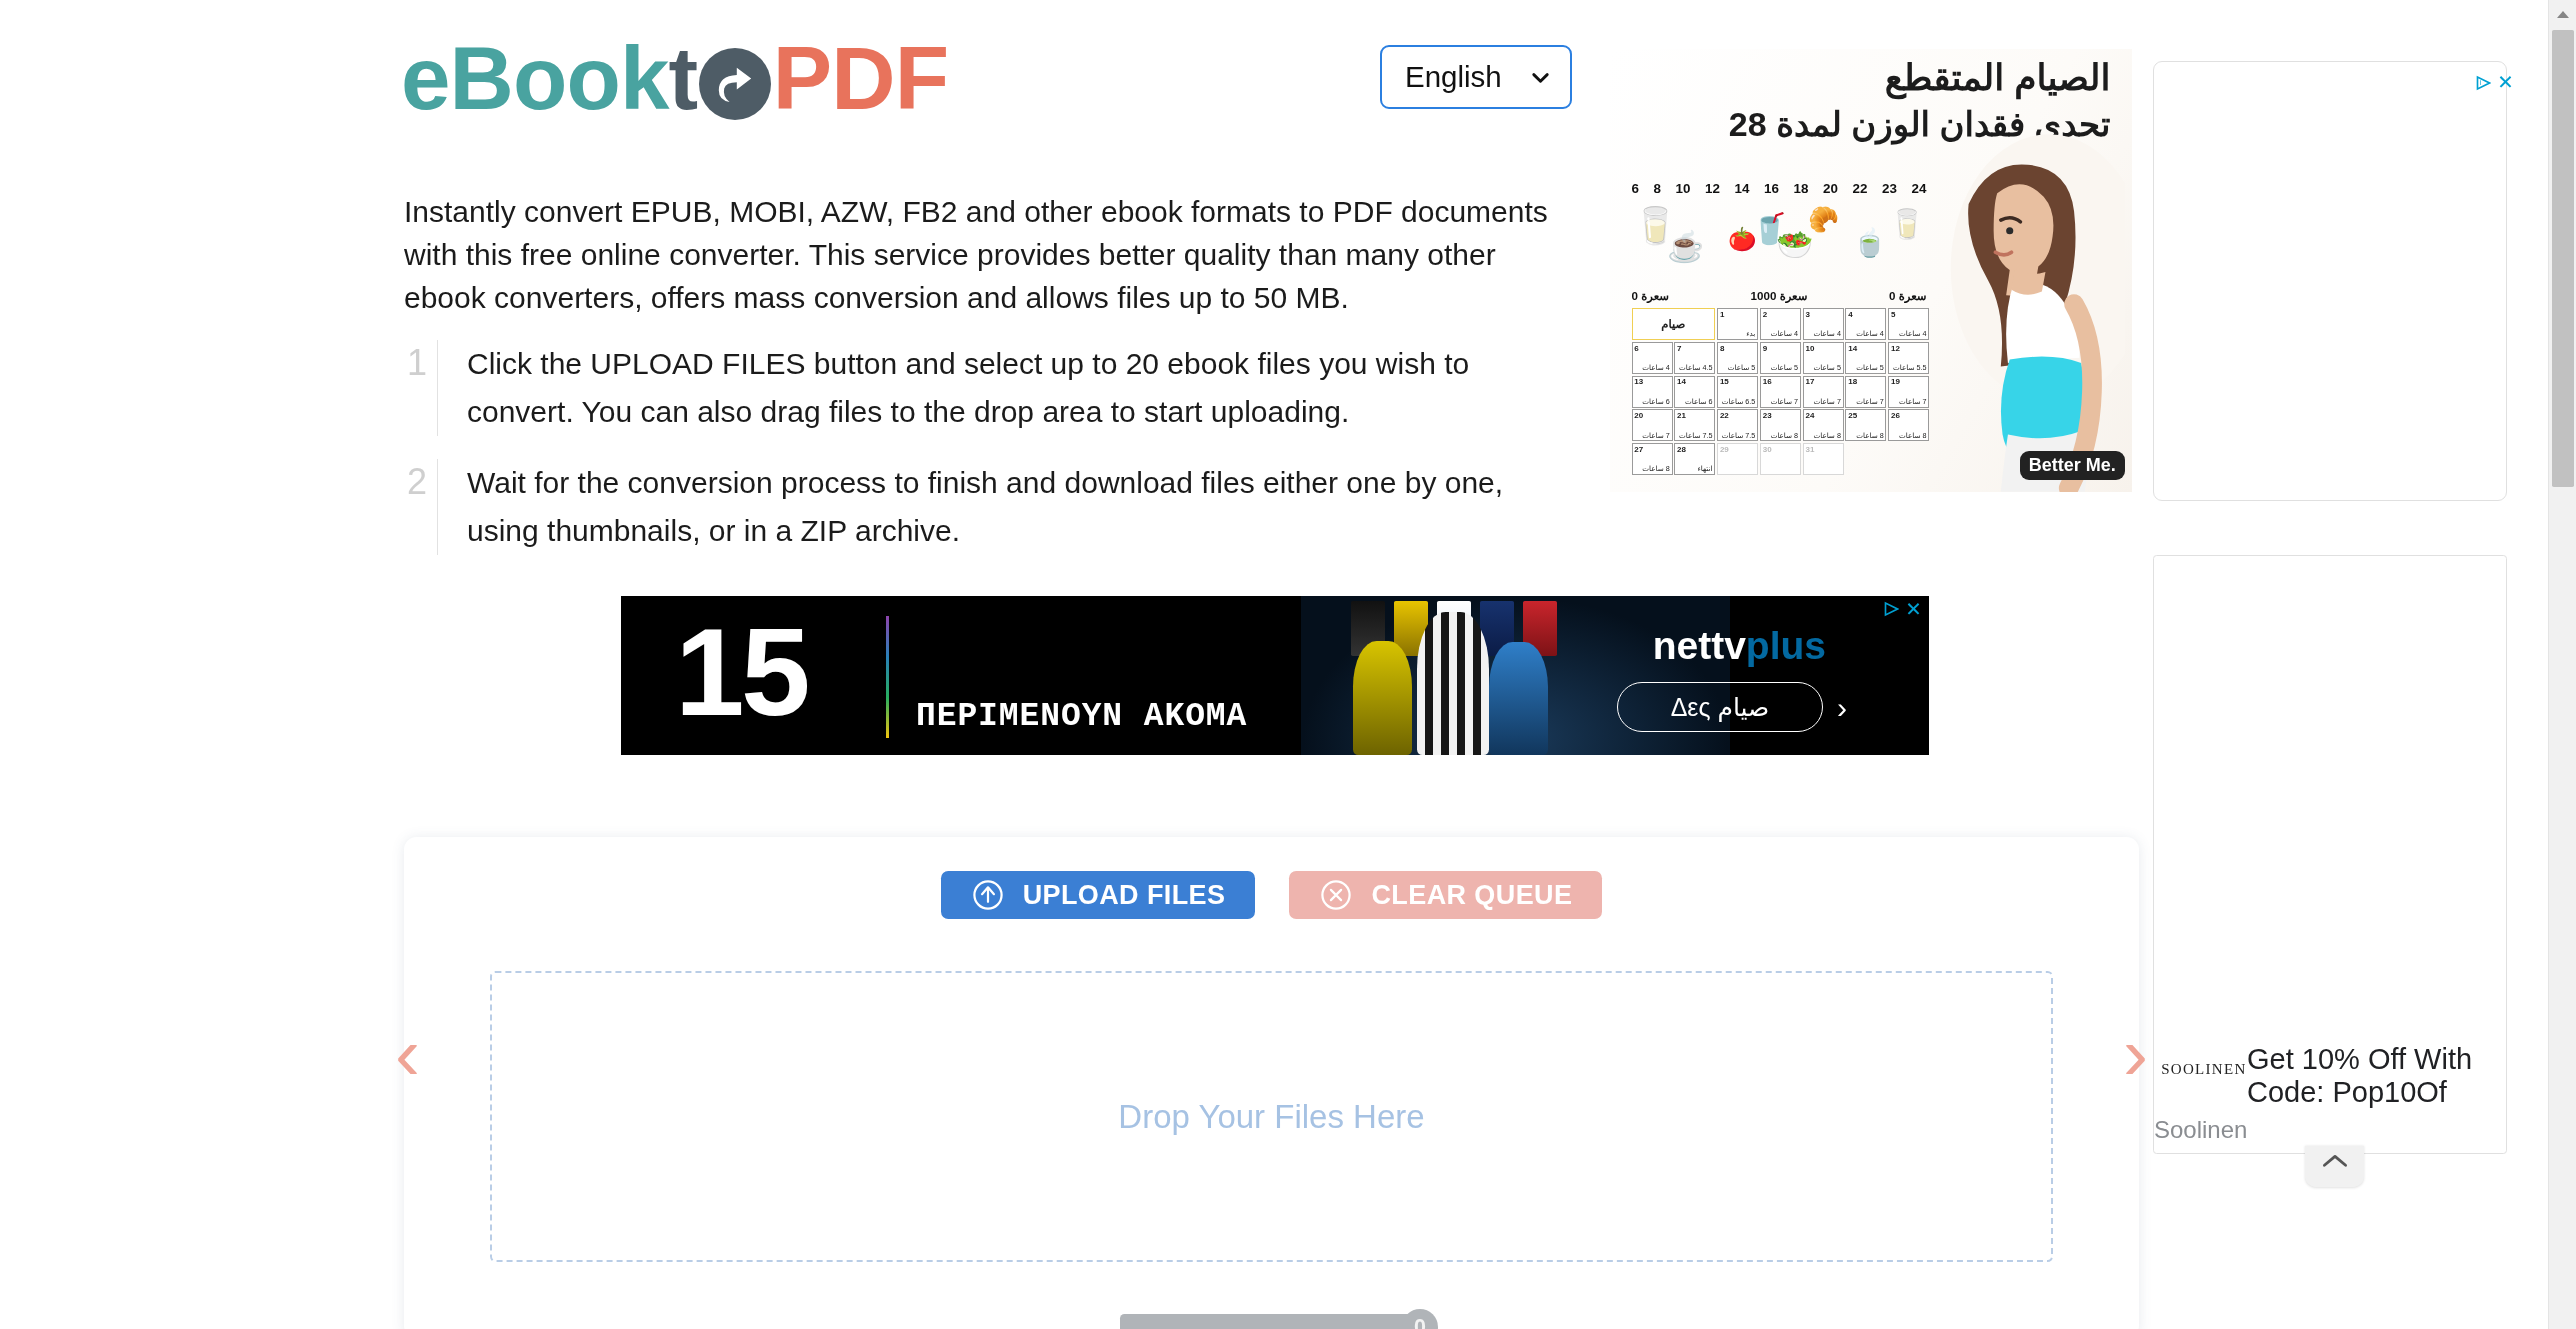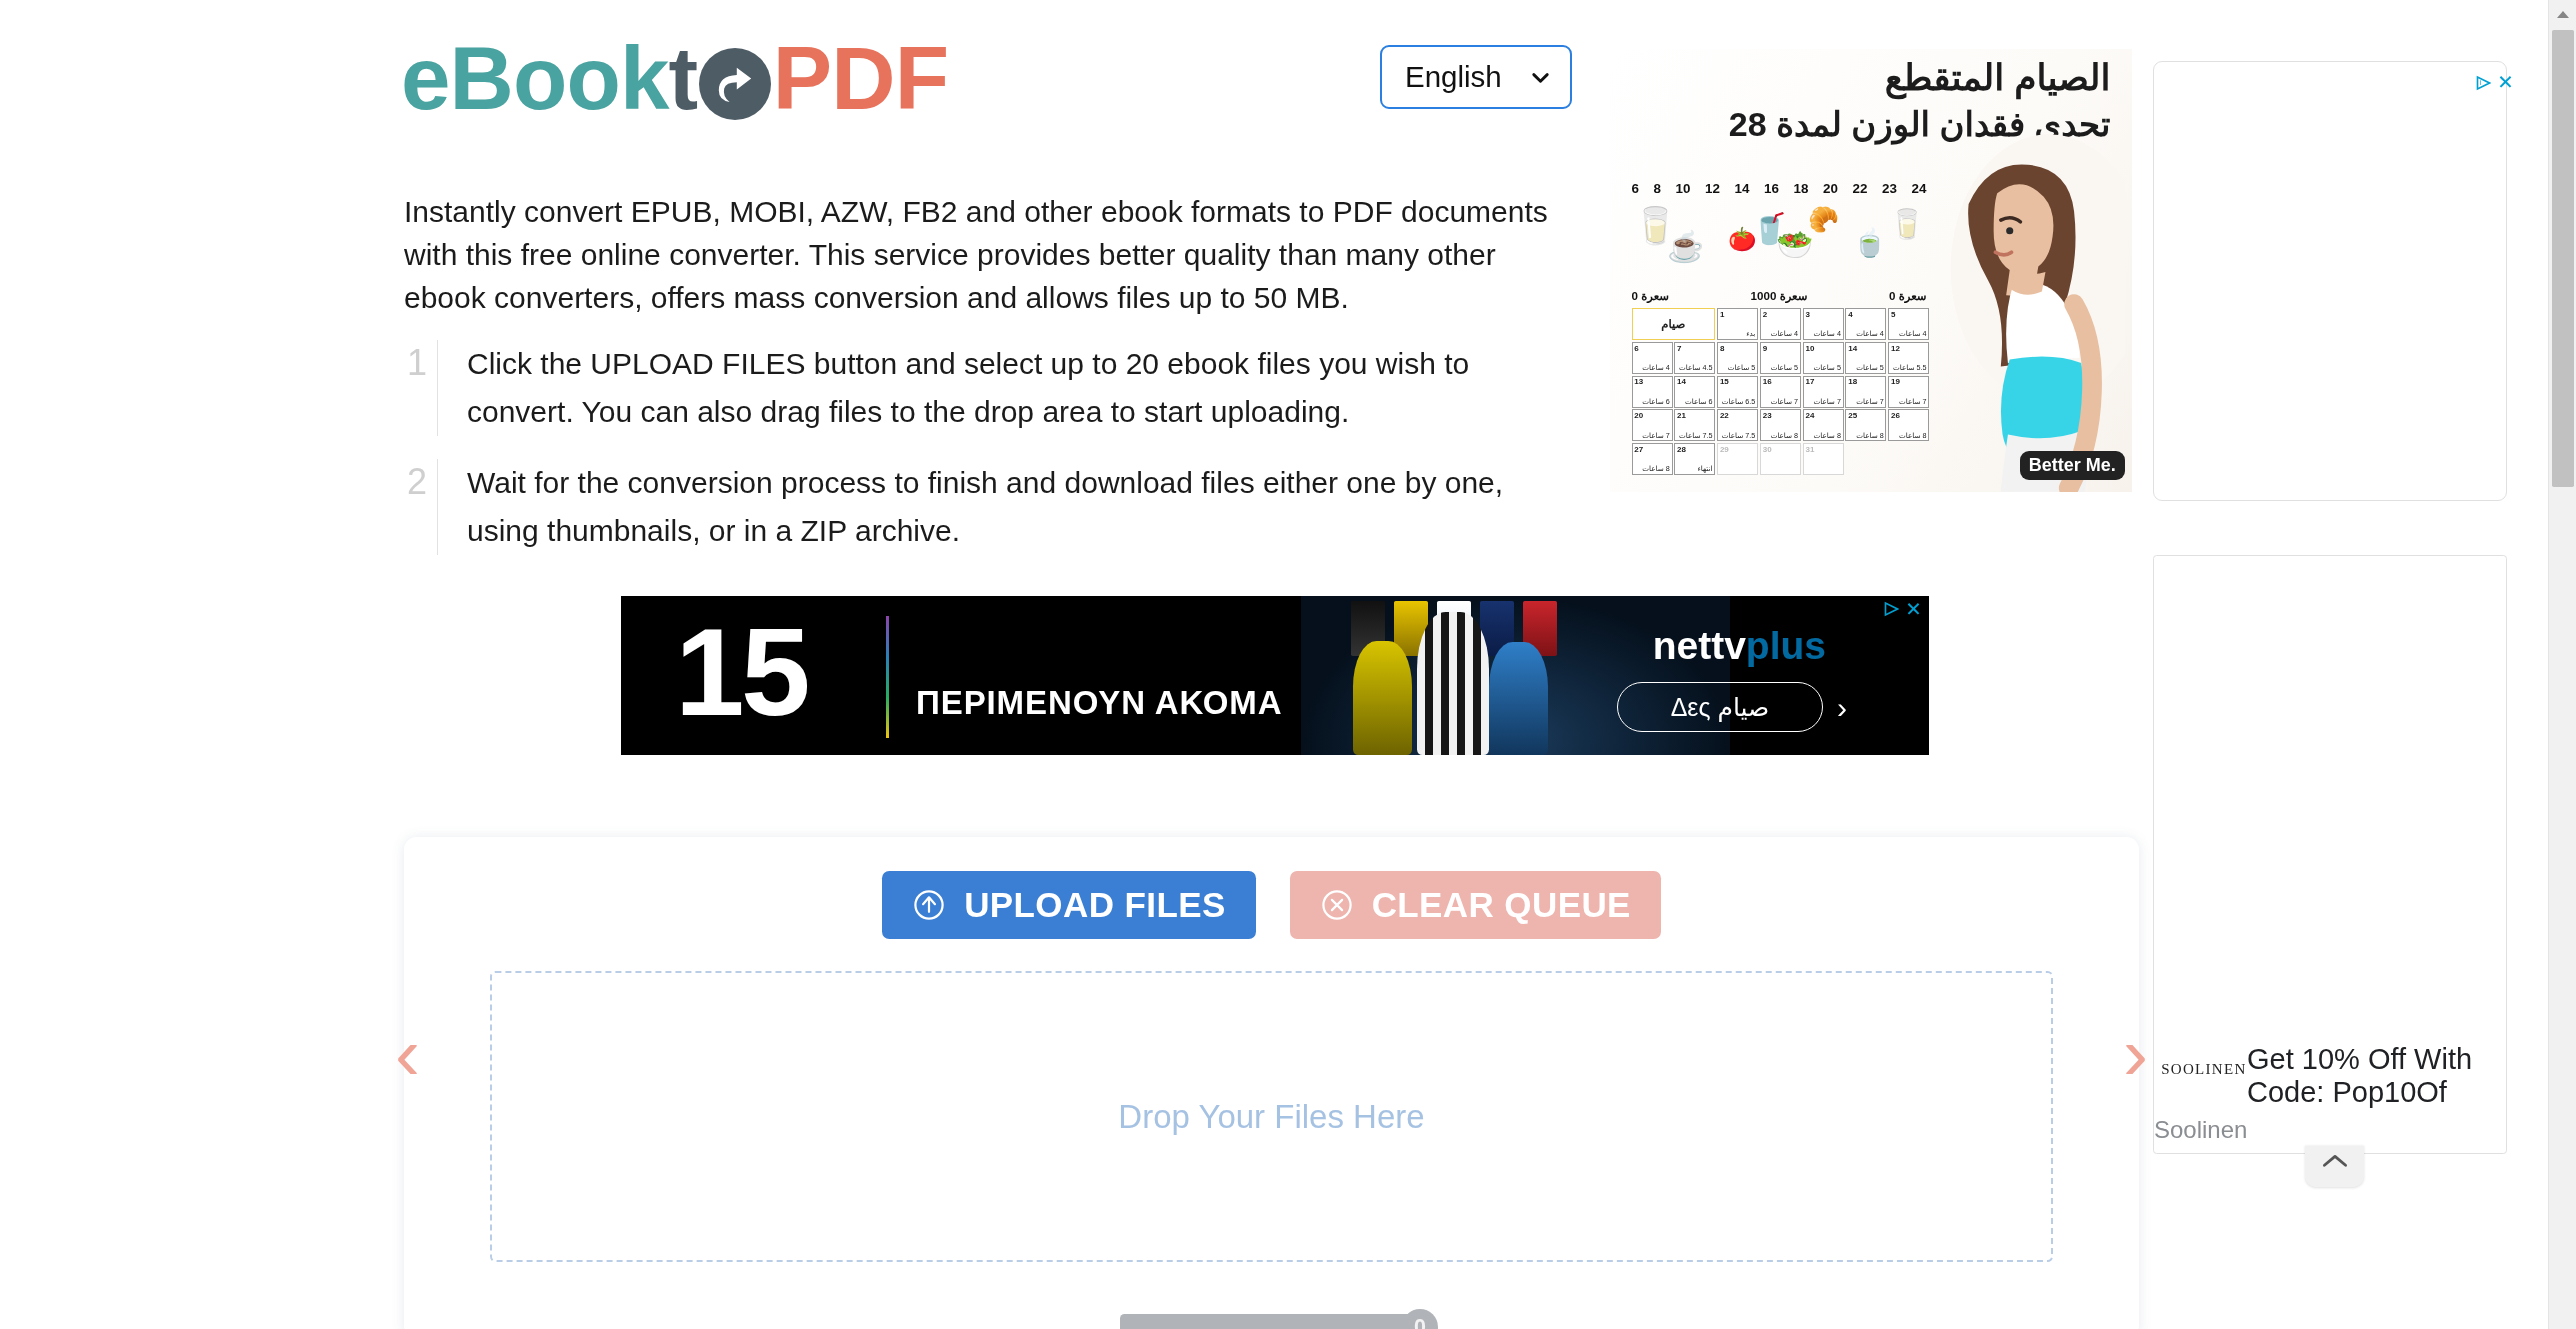--- a/index.html
+++ b/index.html
@@ -159,21 +159,21 @@
   }
   .gk-bar {
     position:absolute; left:265px; top:19.7px; width:2.7px; height:122px;
     background: linear-gradient(#8e44ad,#2980b9,#27ae60,#f1c40f);
   }
   .gk-l1, .gk-l2 {
     position:absolute; left:295px;
     font-size:33px; font-weight:bold; color:#fff; letter-spacing:0.9px;
   }
   .gk-l1 { top:39px; }
-  .gk-l2 { top:88px; }
+  .gk-l2 { top:102px;font-family:Liberation Mono, monospace; }
   .gk-field {
     position:absolute; left:680px; top:0; width:429px; height:159px;
     background: radial-gradient(ellipse at 50% 90%, #1a3a5a 0%, #05101c 70%);
   }
   .gk-crest {
     position:absolute; top:5.4px; width:34px; height:55px; border-radius:1.8px;
   }
   .gk-player {
     position:absolute; bottom:0; border-radius:40% 40% 5.4px 5.4px;
   }
@@ -199,22 +199,22 @@
     position:absolute; left:404px; top:837px; width:1735px; height:501px;
     background:#fff; border-radius:12.5px;
     box-shadow: 0 1.8px 12.5px rgba(70,90,120,0.13);
   }
   .btn-row {
     position:absolute; left:0; top:34px; width:100%;
     display:flex; justify-content:center; gap:34px;
   }
   .btn {
     display:flex; align-items:center; gap:18px;
-    height:68px; padding:0 30px; border-radius:7.2px;
-    font-size:35px; font-weight:bold; letter-spacing:0.4px;
+    height:48px; padding:0 30px; border-radius:7.2px;
+    font-size:27px; font-weight:bold; letter-spacing:0.4px;
     color:#fff; border:none; cursor:pointer;
     font-family:"Liberation Sans", sans-serif;
   }
   .btn-upload { background:#3b7fd4; }
   .btn-clear  { background:#eeb4ae; cursor:default; }
   .btn svg { width:34px; height:34px; flex:0 0 34px; }
 
   .dropzone {
     position:absolute; left:86px; top:134px; width:1563px; height:291px;
     border:2.7px dashed #b9cde6; border-radius:5.4px;

